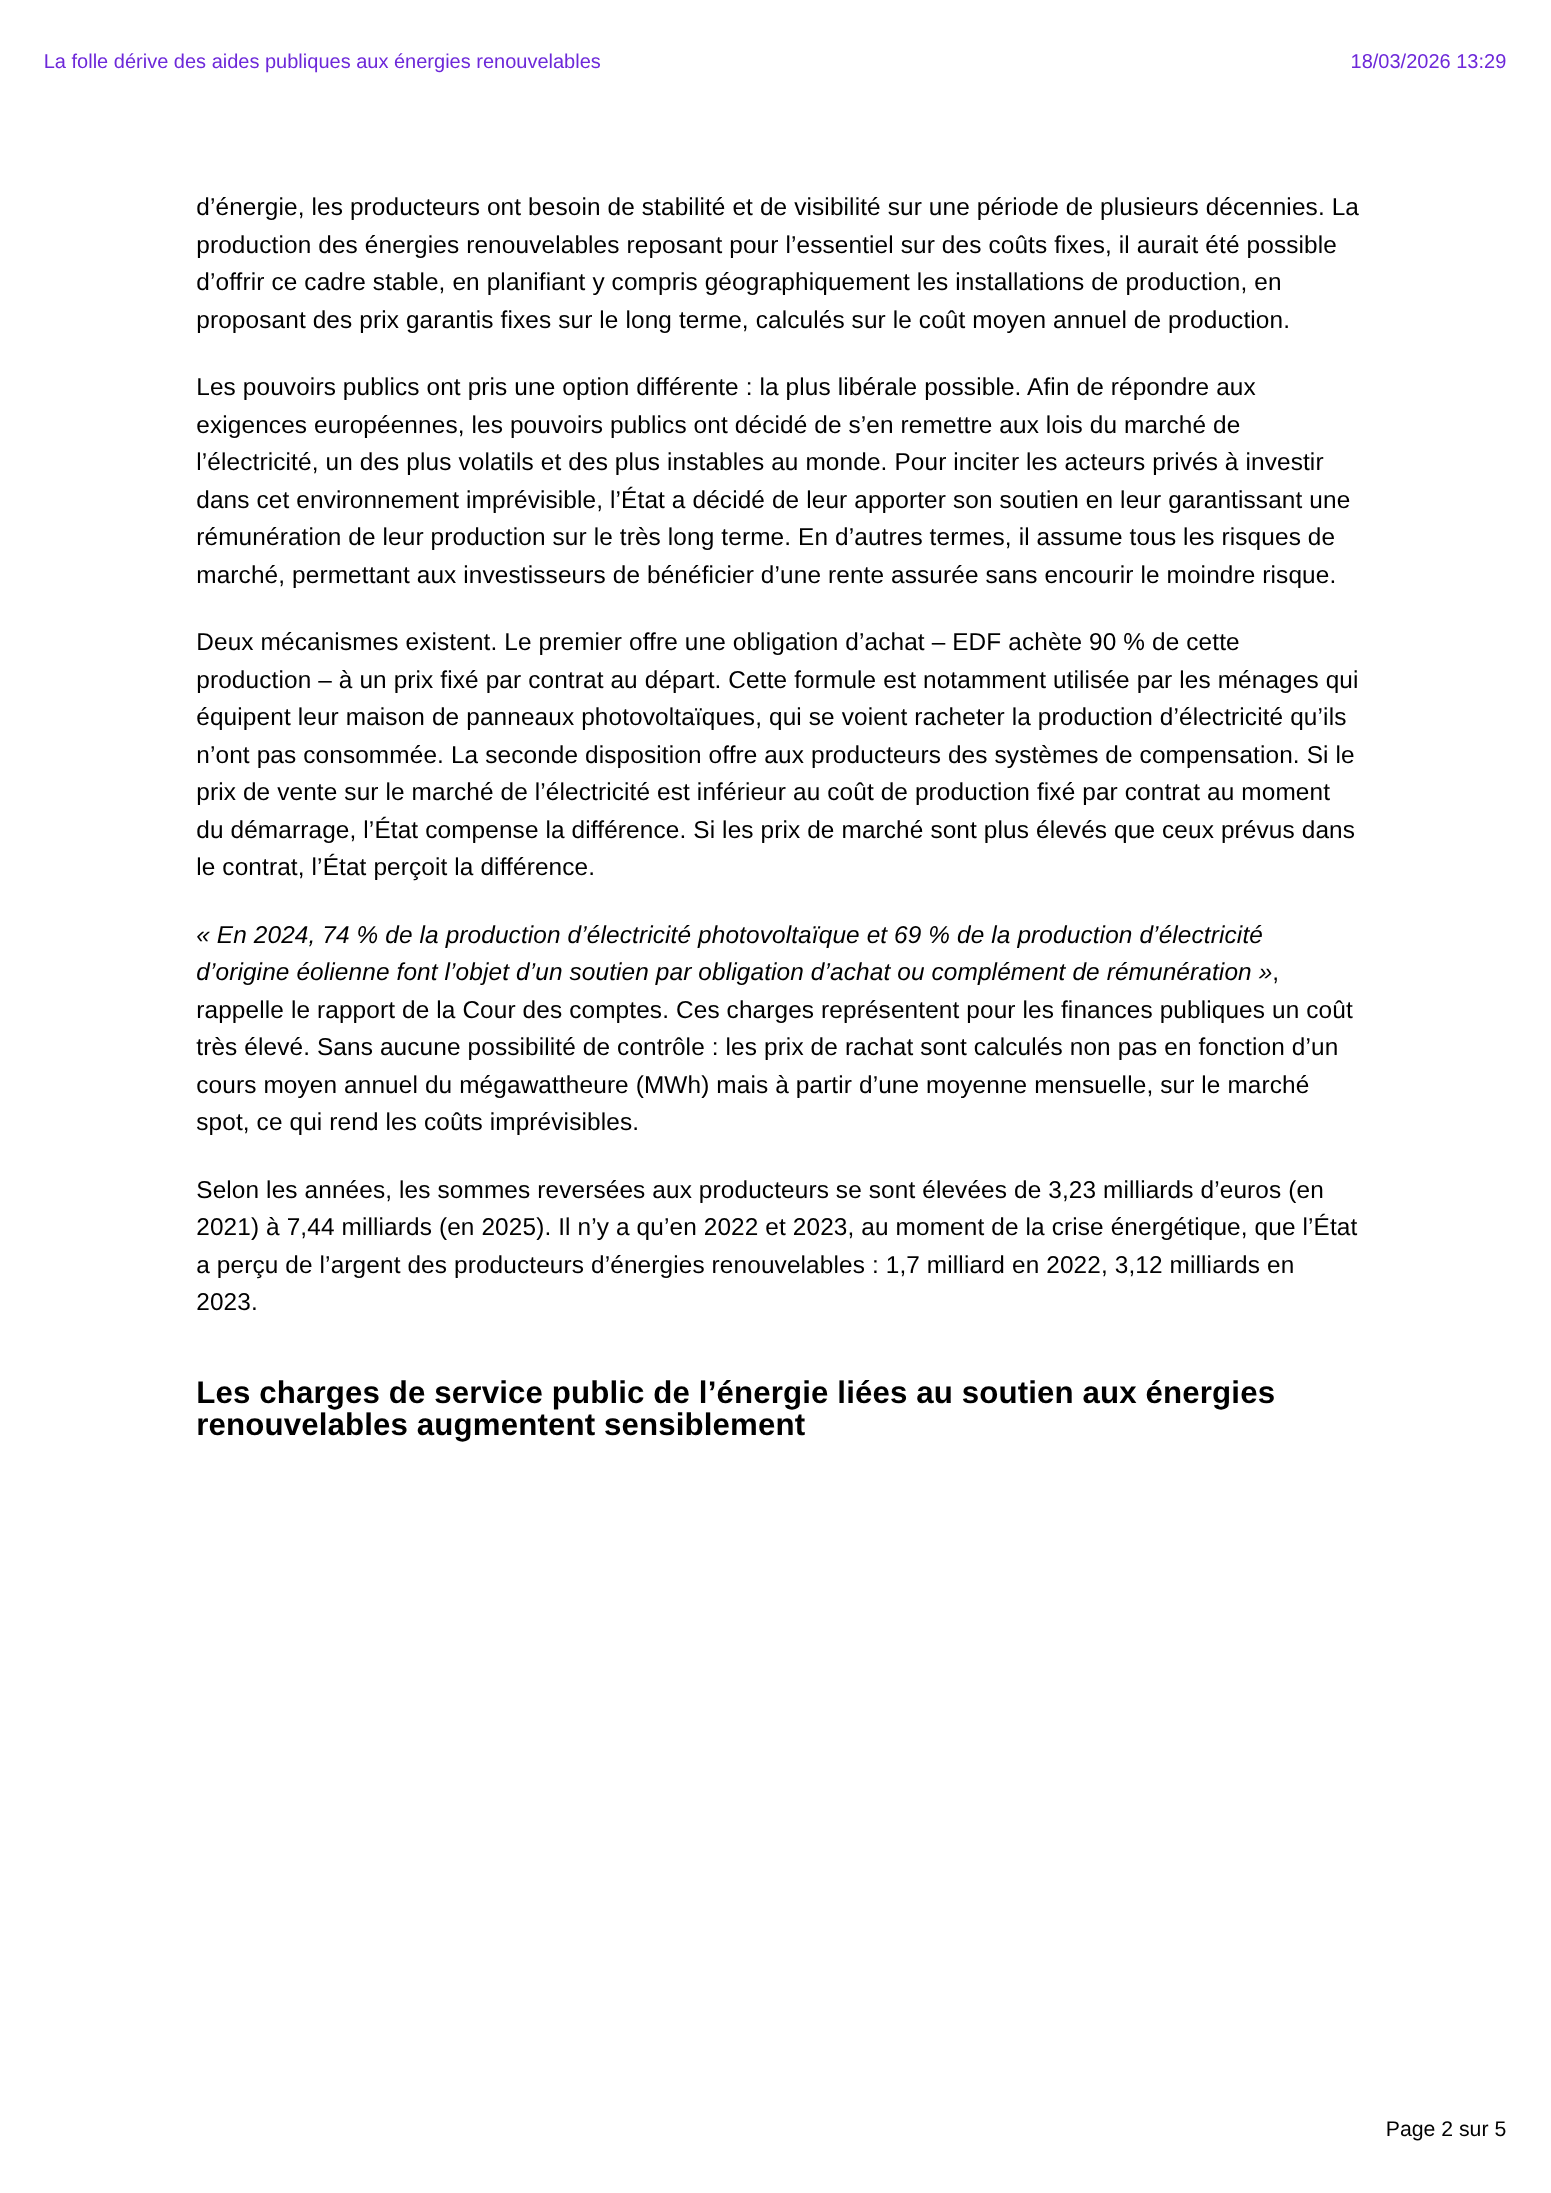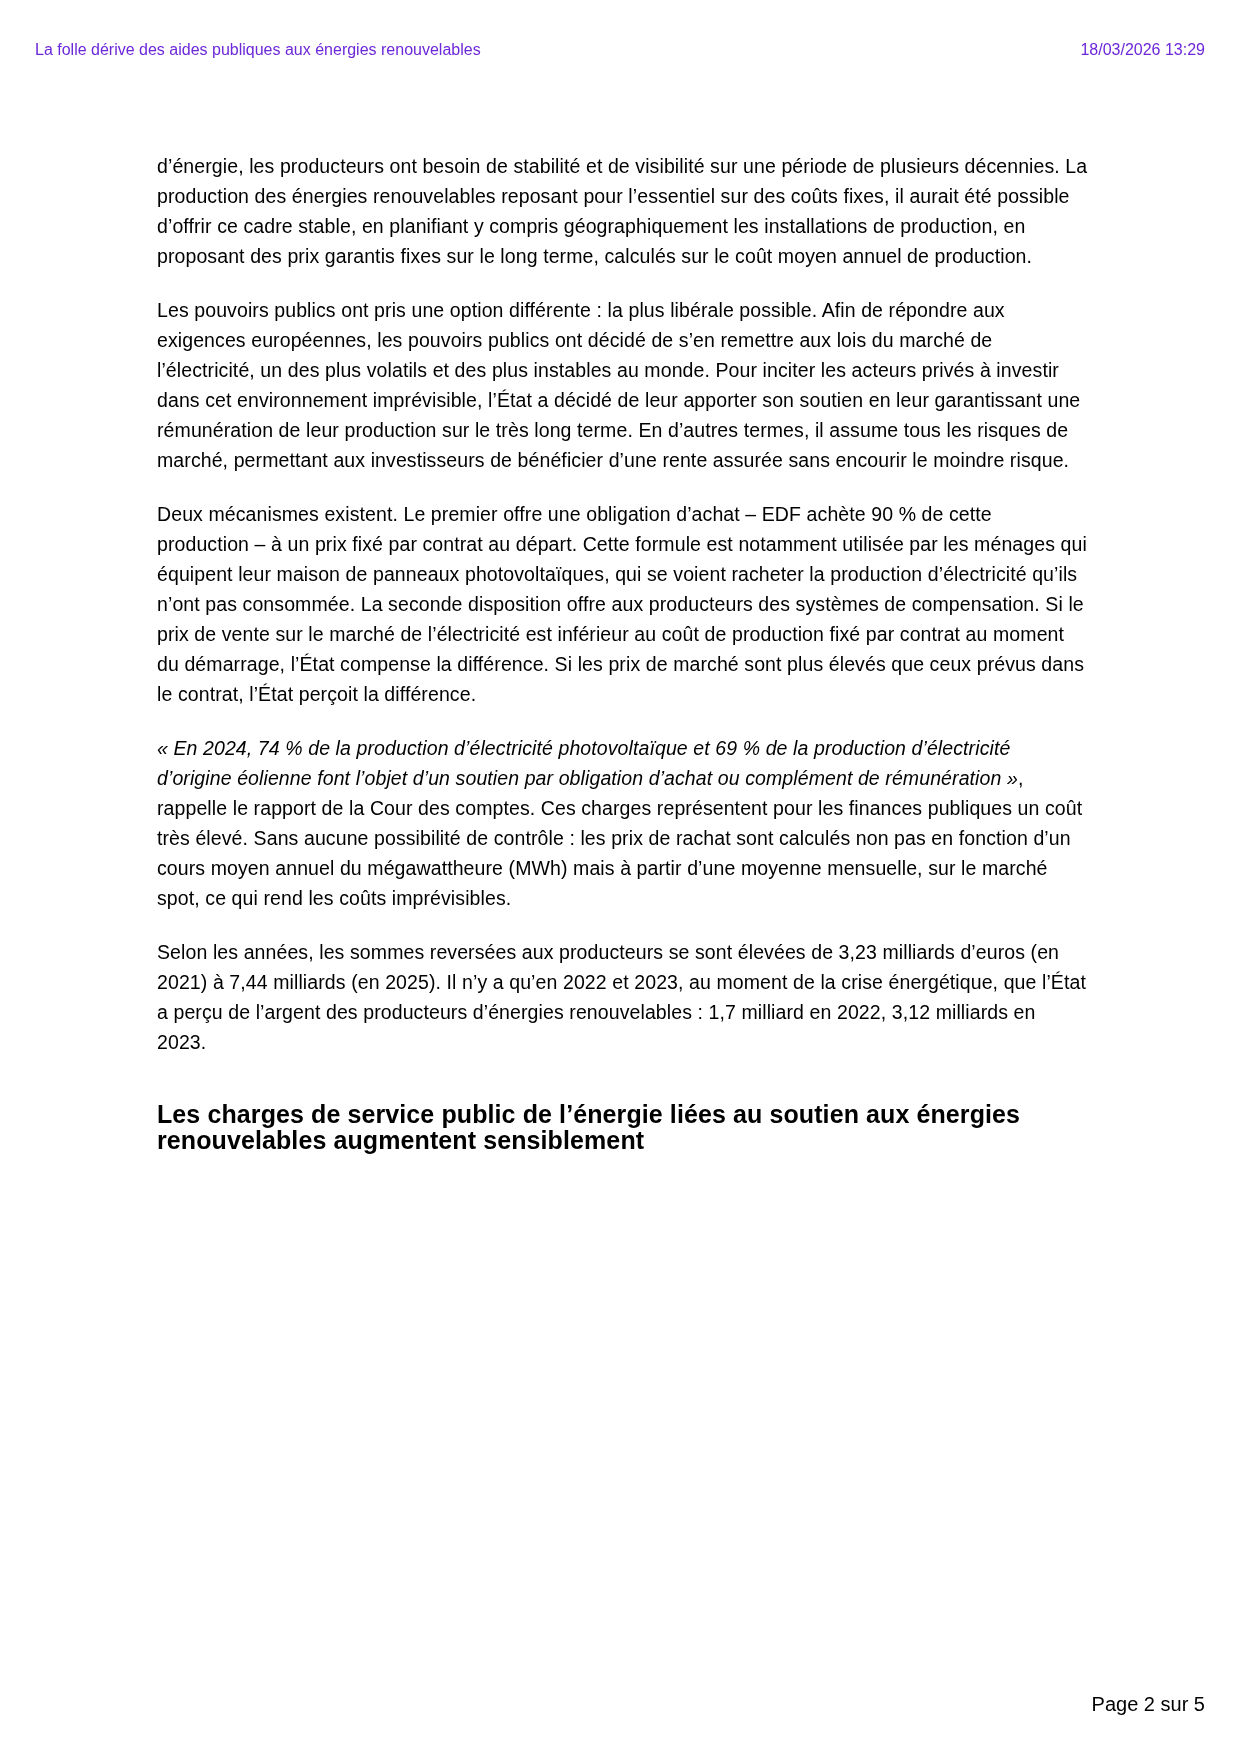--- a/index.html
+++ b/index.html
@@ -51,21 +51,21 @@
     letter-spacing: 0.1px;
     margin: 44px 0 0 0;
     color: #000000;
   }
   .page-footer {
     position: absolute;
     top: 1694px;
     left: 35px;
     right: 36px;
     text-align: right;
-    font-size: 20px;
+    font-size: 17px;
     line-height: 20px;
     color: #000000;
   }
 </style>
 </head>
 <body>
 
 <div class="page">
 
   <header class="page-header">

